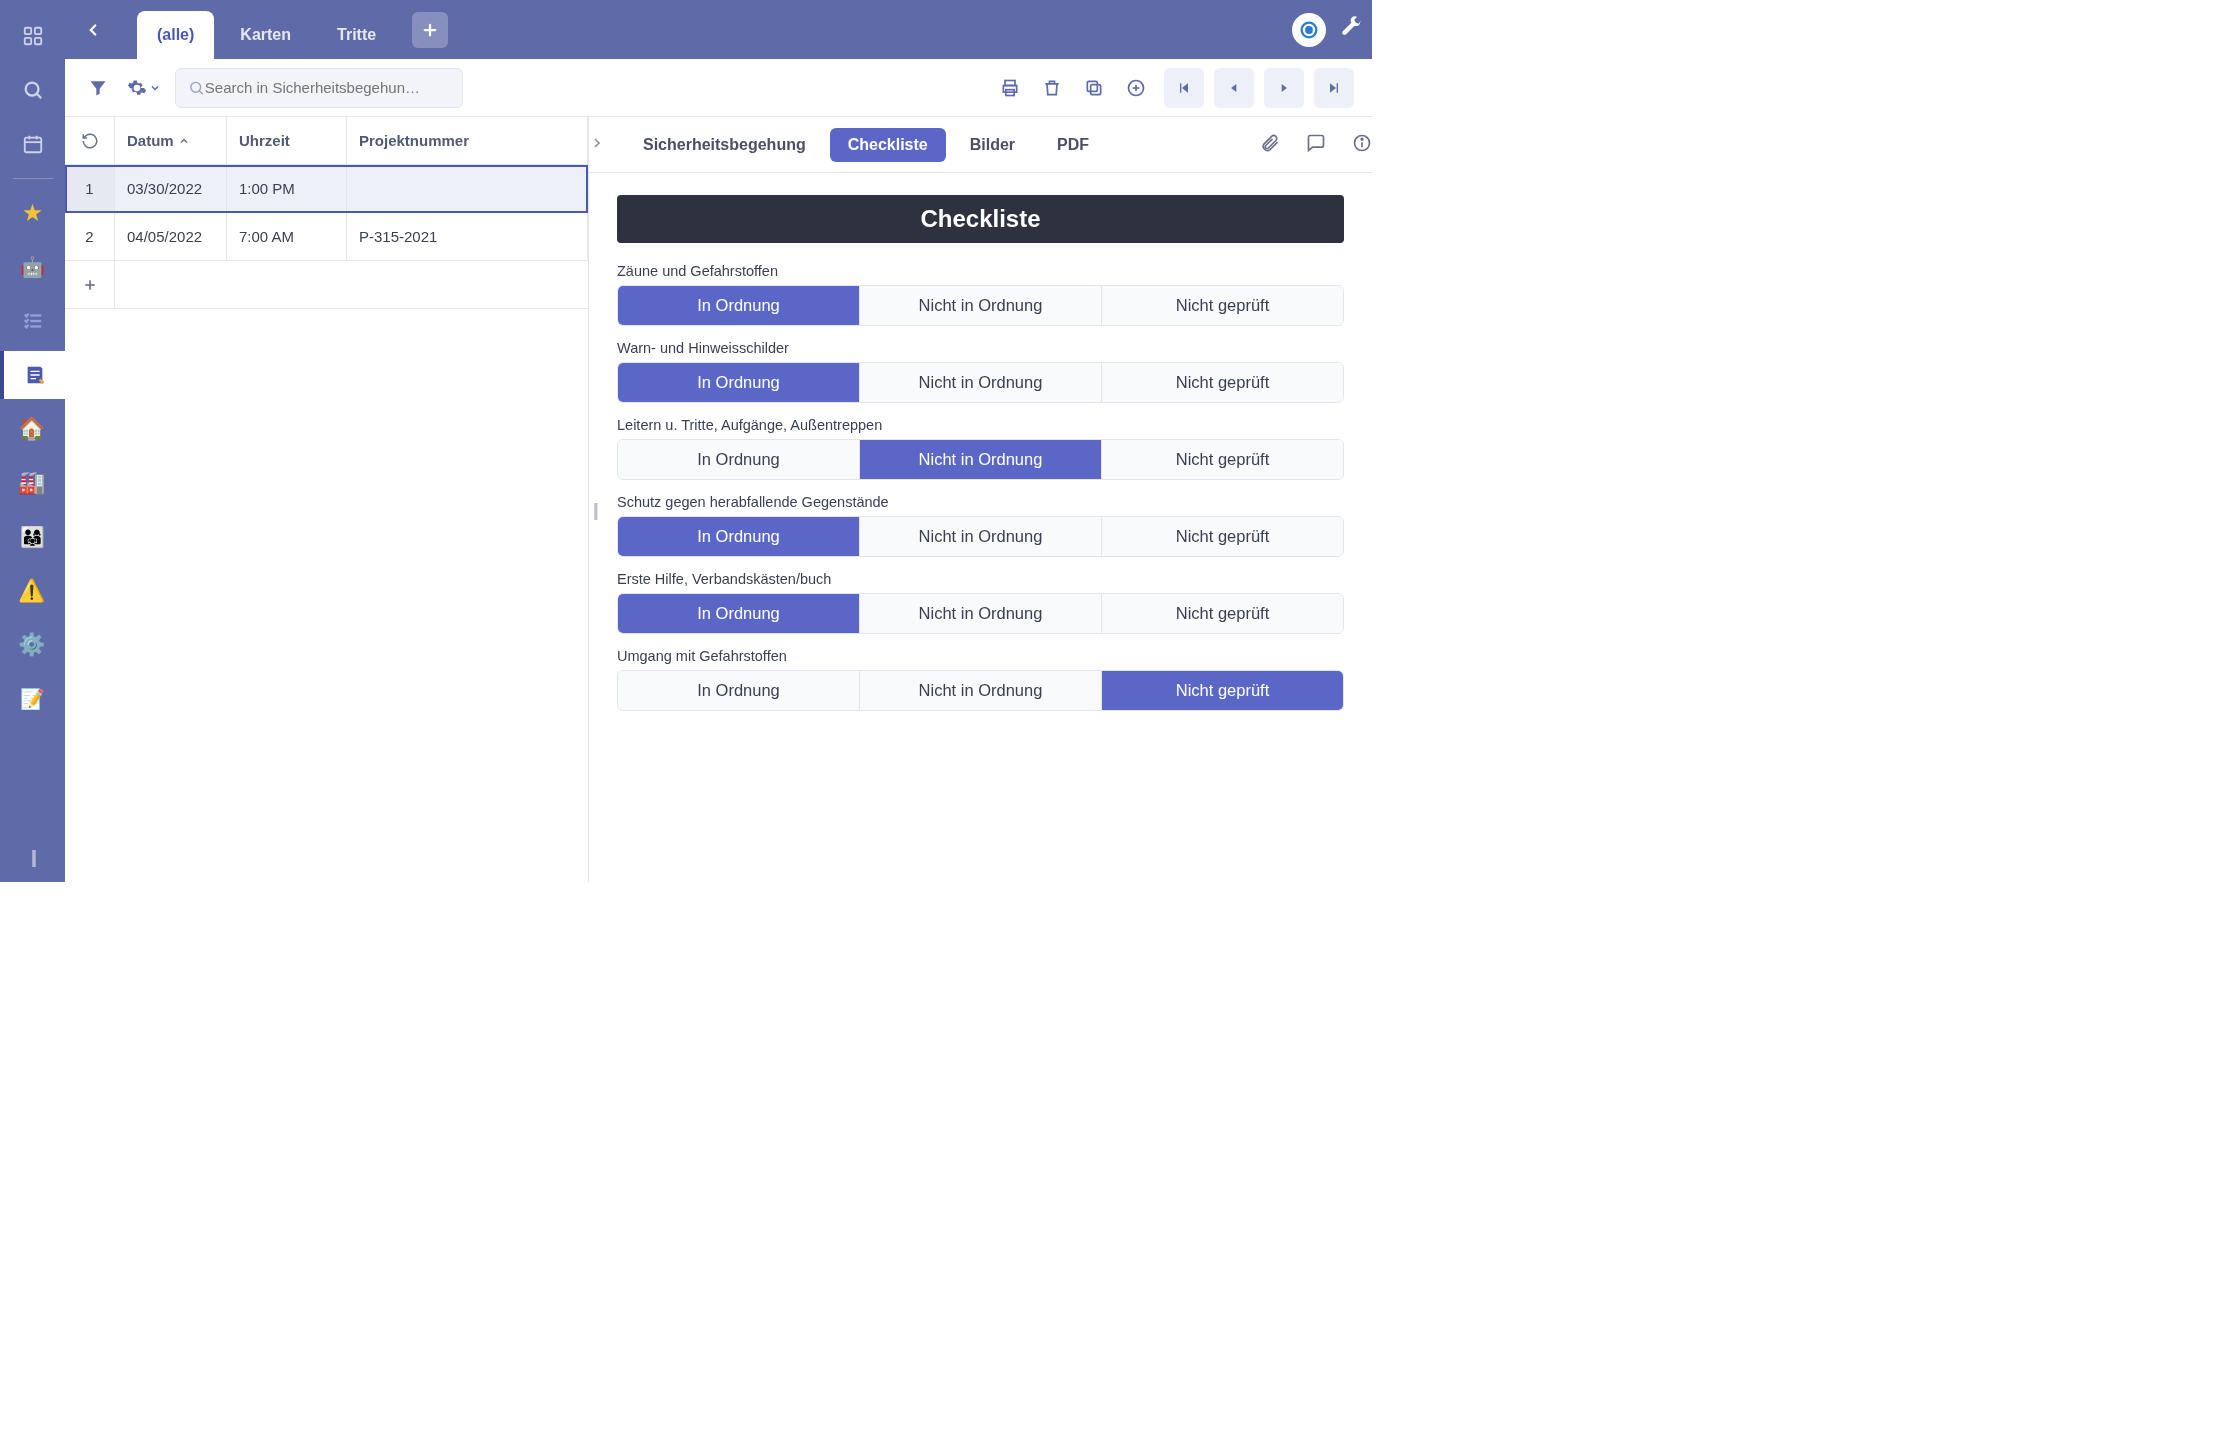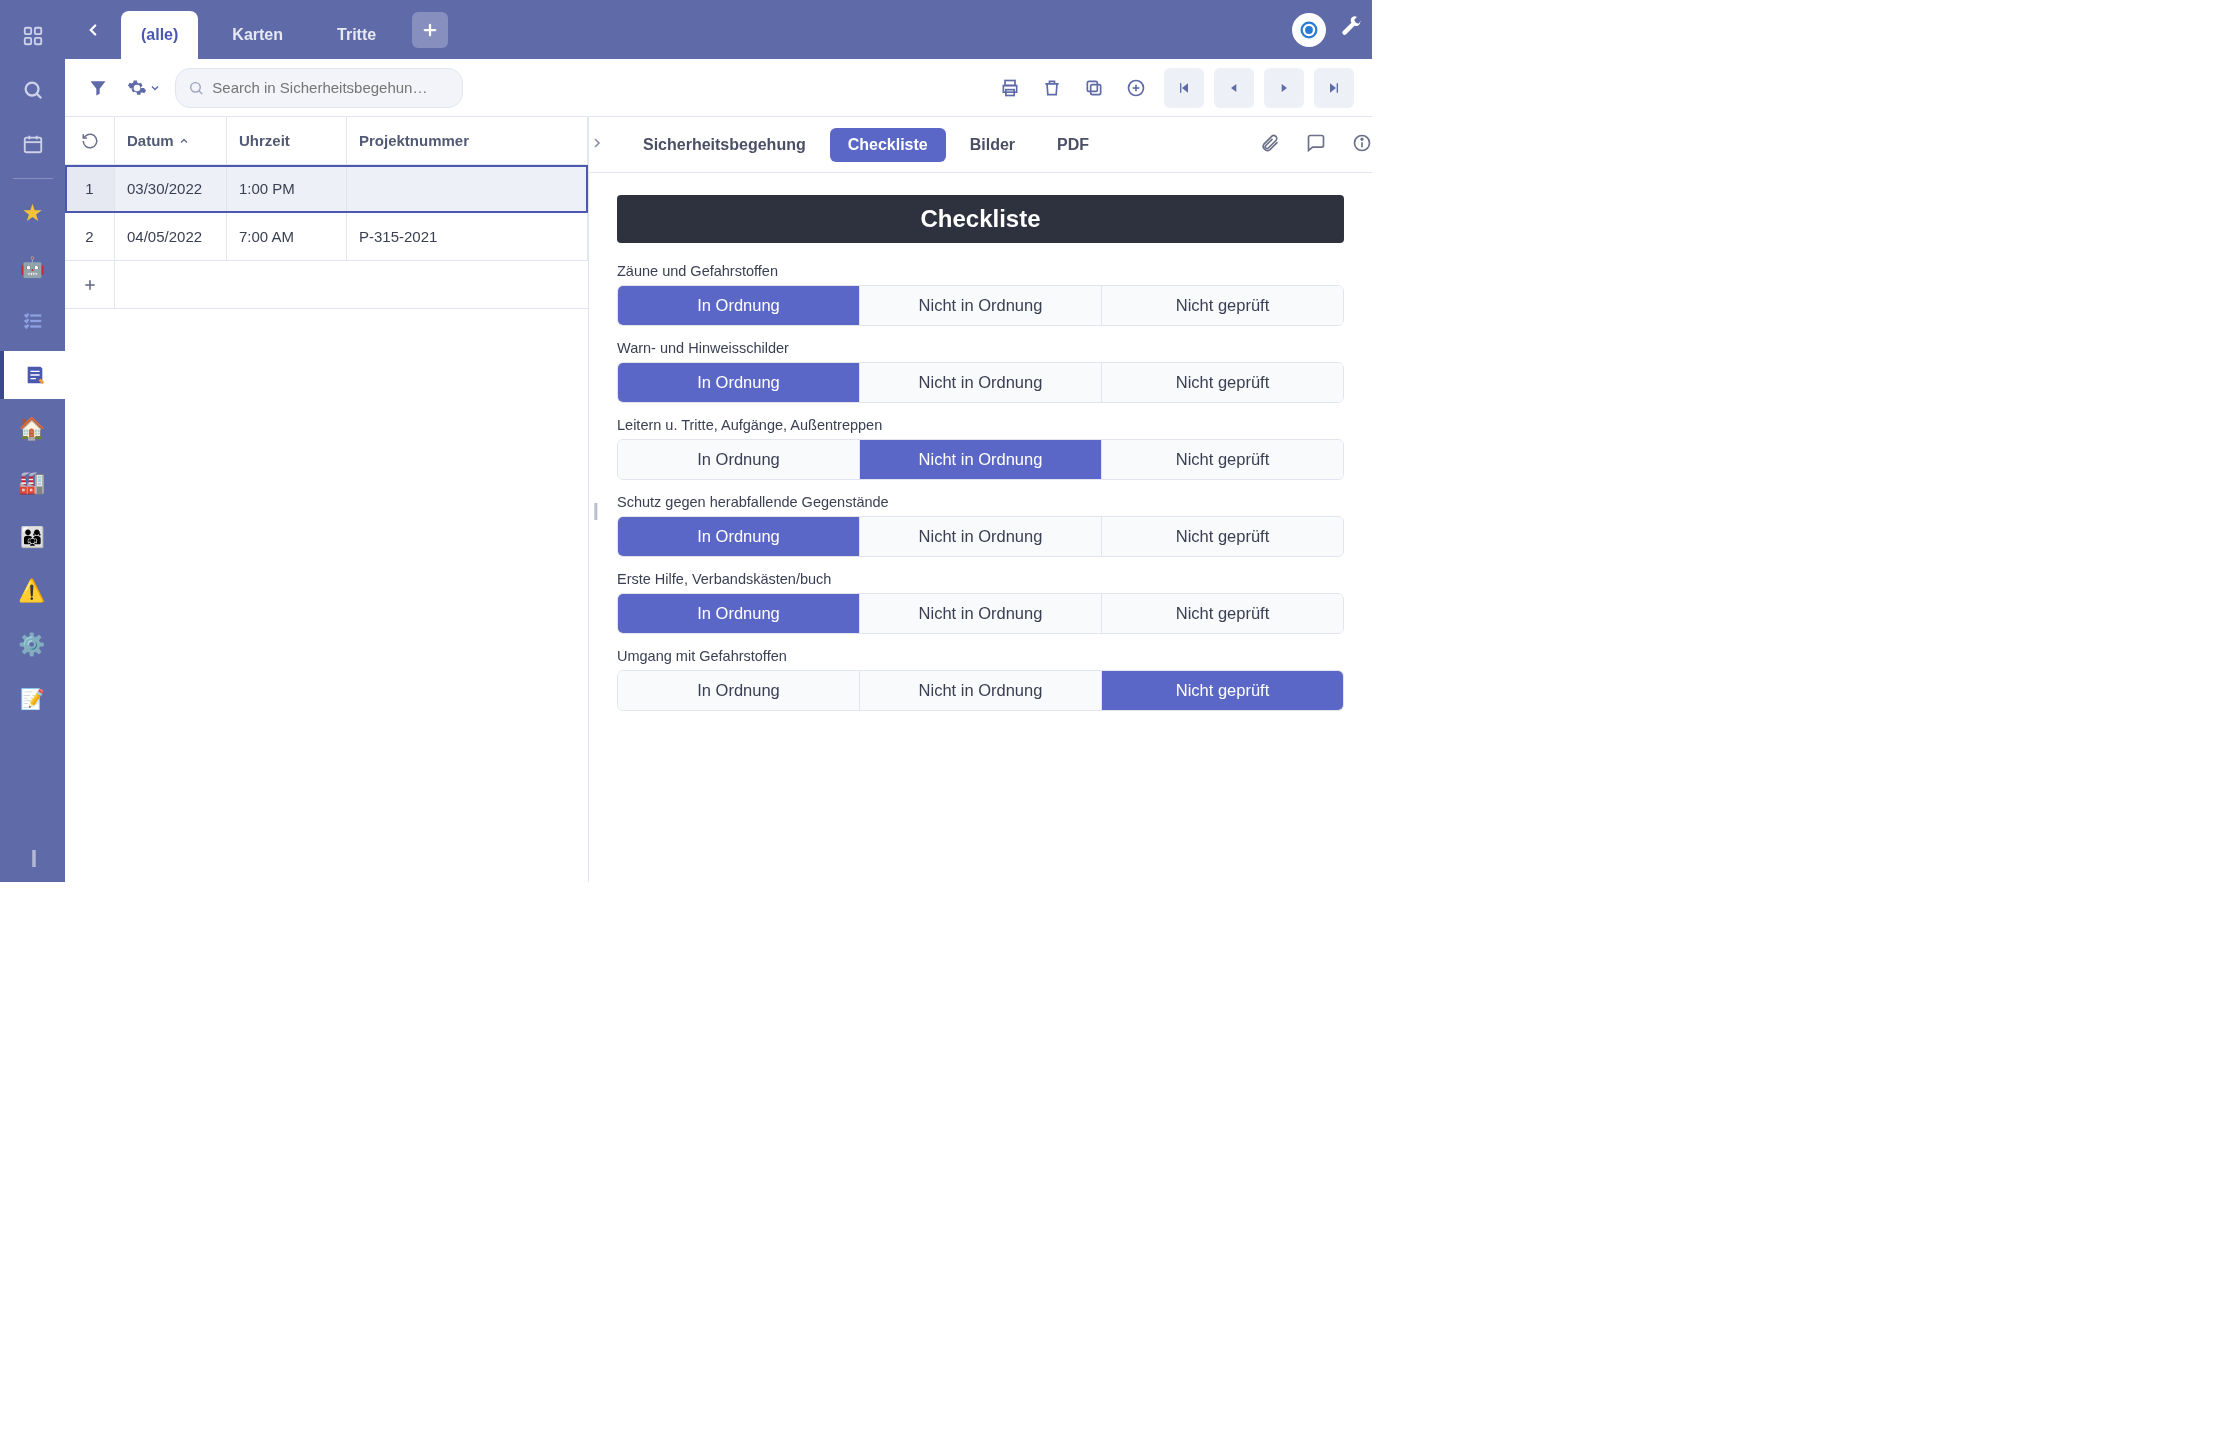--- a/index.html
+++ b/index.html
@@ -20,21 +20,21 @@
   .rail-handle { position: absolute; bottom: 14px; color: rgba(255,255,255,0.6); font-size: 18px; letter-spacing: -3px; }
 
   
   .main { flex: 1; display: flex; flex-direction: column; background: #fff; }
 
   
   .topbar {
     height: 59px; background: #5f6aa8; display: flex; align-items: center; padding: 0 10px; gap: 6px;
   }
   .back-btn { width: 36px; height: 36px; display:flex; align-items:center; justify-content:center; cursor:pointer; }
-  .tabs-top { display: flex; gap: 14px; align-items: flex-start; margin-left: 4px; }
+  .tabs-top { display: flex; gap: 6px; align-items: flex-start; margin-left: 20px; }
   .tab-top {
     padding: 10px 20px; color: #e6e8f2; font-weight: 600; font-size: 16px; cursor: pointer; border-radius: 8px 8px 0 0;
     height: 48px; display:flex; align-items:center; margin-top: 11px;
   }
   .tab-top.active { background: #fff; color: #4b58b0; }
   .tab-add {
     width: 36px; height: 36px; background: rgba(255,255,255,0.25); border-radius: 6px;
     display:flex; align-items:center; justify-content:center; color:#fff; font-size:22px; cursor:pointer; margin-left:10px;
   }
   .topbar-right { margin-left:auto; display:flex; align-items:center; gap:14px; }
@@ -46,22 +46,22 @@
 
   
   .toolbar {
     height: 58px; background:#fff; border-bottom:1px solid #e3e5ee; display:flex; align-items:center;
     padding: 0 18px; gap:14px;
   }
   .tool-icon { color:#5f6aa8; cursor:pointer; display:flex; align-items:center; justify-content:center; width:30px; height:30px; }
   .tool-icon svg { width:20px; height:20px; }
   .gear-drop { display:flex; align-items:center; gap:2px; color:#5f6aa8; cursor:pointer; }
   .search-box {
-    flex: 0 0 288px; height:40px; background:#f3f4f9; border:1px solid #e3e5ee; border-radius:15px;
-    display:flex; align-items:center; padding:0 12px; gap:8px; color:#8a8fa6;
+    flex: 0 0 288px; height:40px; background:#f3f4f9; border:1px solid #e3e5ee; border-radius:6px;
+    display:flex; align-items:center; padding:0 12px; color:#8a8fa6;
   }
   .search-box input { border:none; background:transparent; outline:none; font-size:15px; width:100%; color:#555; }
   .toolbar-right { margin-left:auto; display:flex; align-items:center; gap:6px; }
   .toolbar-right .tool-icon { width:36px; height:36px; }
   .nav-btn {
     width:40px; height:40px; background:#eef0f8; border-radius:6px; display:flex; align-items:center; justify-content:center;
     color:#5f6aa8; cursor:pointer; margin-left:4px;
   }
 
   

